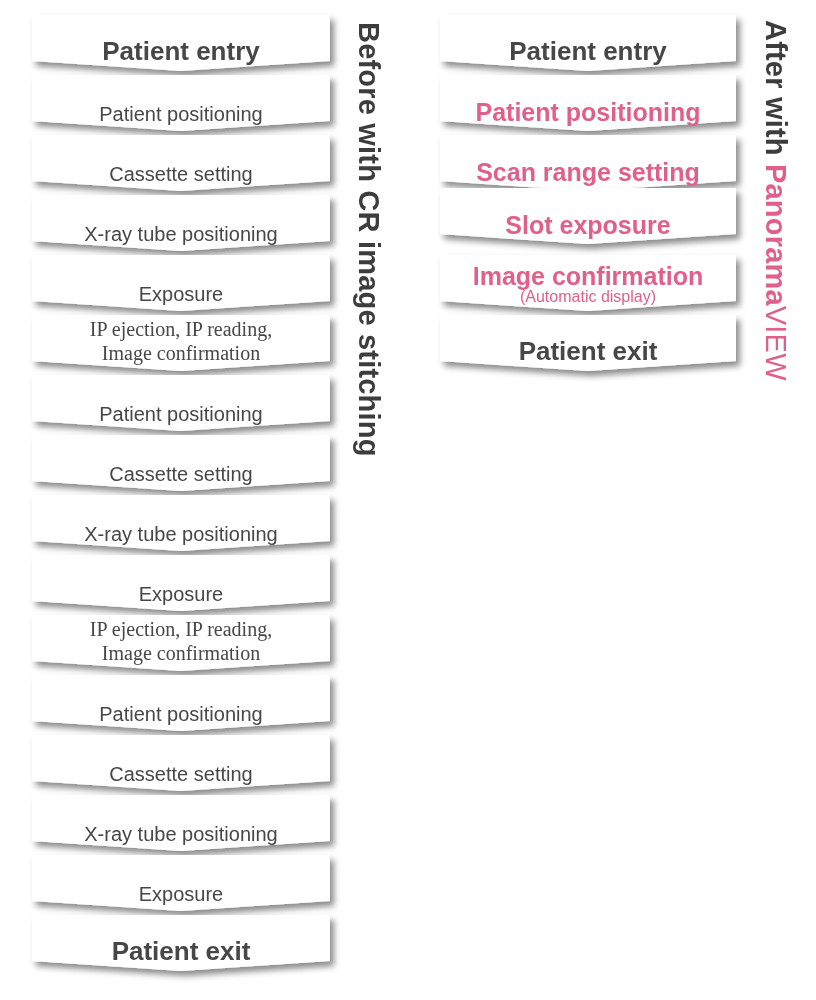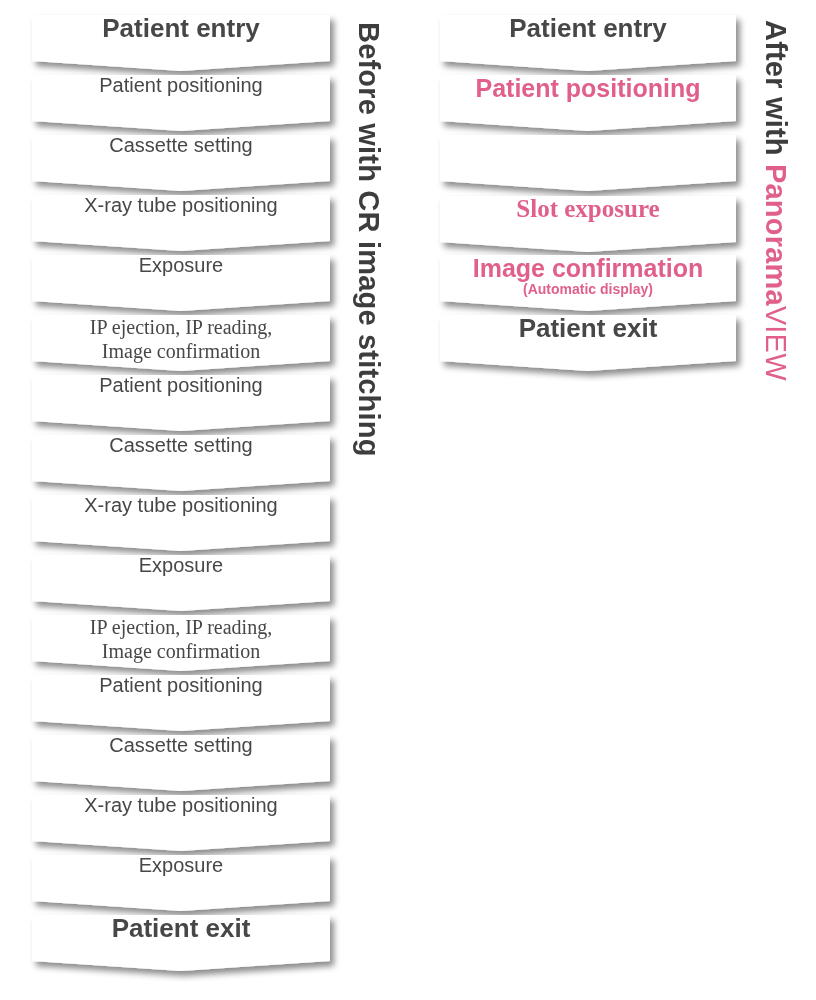--- a/index.html
+++ b/index.html
@@ -4,28 +4,28 @@
   <style>
     html, body { margin: 0; padding: 0; background: #ffffff; }
     body { width: 816px; height: 1000px; position: relative; overflow: hidden;
            font-family: "Liberation Sans", sans-serif; }
     .col { position: absolute; top: 0; }
     .col-left { left: 32px; width: 298px; }
     .col-right { left: 440px; width: 296px; }
     .step { position: absolute; left: 0; width: 100%; height: 64px; }
     .step svg.shape { position: absolute; left: 0; top: 0; width: 100%; height: 100%; overflow: visible; }
     .step .label { position: absolute; left: 0; right: 0; top: 0; height: 50px;
-                   display: flex; flex-direction: column; align-items: center; justify-content: flex-start;
+                   display: flex; flex-direction: column; align-items: center; justify-content: flex-end;
                    text-align: center; color: #474747; line-height: 1.05; }
     .label .main { font-size: 20px; }
     .label.two .main { font-size: 20px; line-height: 24px; font-family: Liberation Serif, serif; }
     .label.bold .main { font-weight: bold; font-size: 26px; }
     .label.pink { color: #e0608a; }
     .label.pink .main { font-weight: bold; font-size: 25px; }
-    .label .sub { font-weight: bold; font-size: 14px; line-height: 16px; }
+    .label .sub { font-weight: normal; font-size: 16px; line-height: 16px; }
     .vtitle { position: absolute; writing-mode: vertical-rl; font-weight: bold;
               font-size: 29px; color: #3d3d3d; white-space: nowrap; letter-spacing: 0.2px; }
     .vtitle .pinkb { color: #e0608a; }
     .vtitle .pinkl { color: #e0608a; font-weight: normal; }
   </style>
 </head>
 <body>
 
 <div class="col col-left" id="col-before">
     <div class="step" style="top: 15px;">
@@ -268,22 +268,25 @@
     </div>
     <div class="step" style="top: 135px;">
       <svg class="shape" viewBox="0 0 296 64" preserveAspectRatio="none">
         <defs>
           <filter id="a-sh-2" x="-10%" y="-20%" width="130%" height="150%">
             <feDropShadow dx="4" dy="5" stdDeviation="3" flood-color="#000" flood-opacity="0.45"></feDropShadow>
           </filter>
         </defs>
         <path d="M0 0 L296 0 L296 46 L148 56 L0 46 Z" fill="#ffffff" filter="url(#a-sh-2)"></path>
       </svg>
-    </div>
-    <div class="step" style="top: 196px; font-family: Liberation Serif, serif;">
+      <div class="label pink">
+        <span class="main">Scan range  setting</span>
+      </div>
+    </div>
+    <div class="step" style="top: 188px;">
       <svg class="shape" viewBox="0 0 296 64" preserveAspectRatio="none">
         <defs>
           <filter id="a-sh-3" x="-10%" y="-20%" width="130%" height="150%">
             <feDropShadow dx="4" dy="5" stdDeviation="3" flood-color="#000" flood-opacity="0.45"></feDropShadow>
           </filter>
         </defs>
         <path d="M0 0 L296 0 L296 46 L148 56 L0 46 Z" fill="#ffffff" filter="url(#a-sh-3)"></path>
       </svg>
       <div class="label pink">
         <span class="main">Slot exposure</span>

